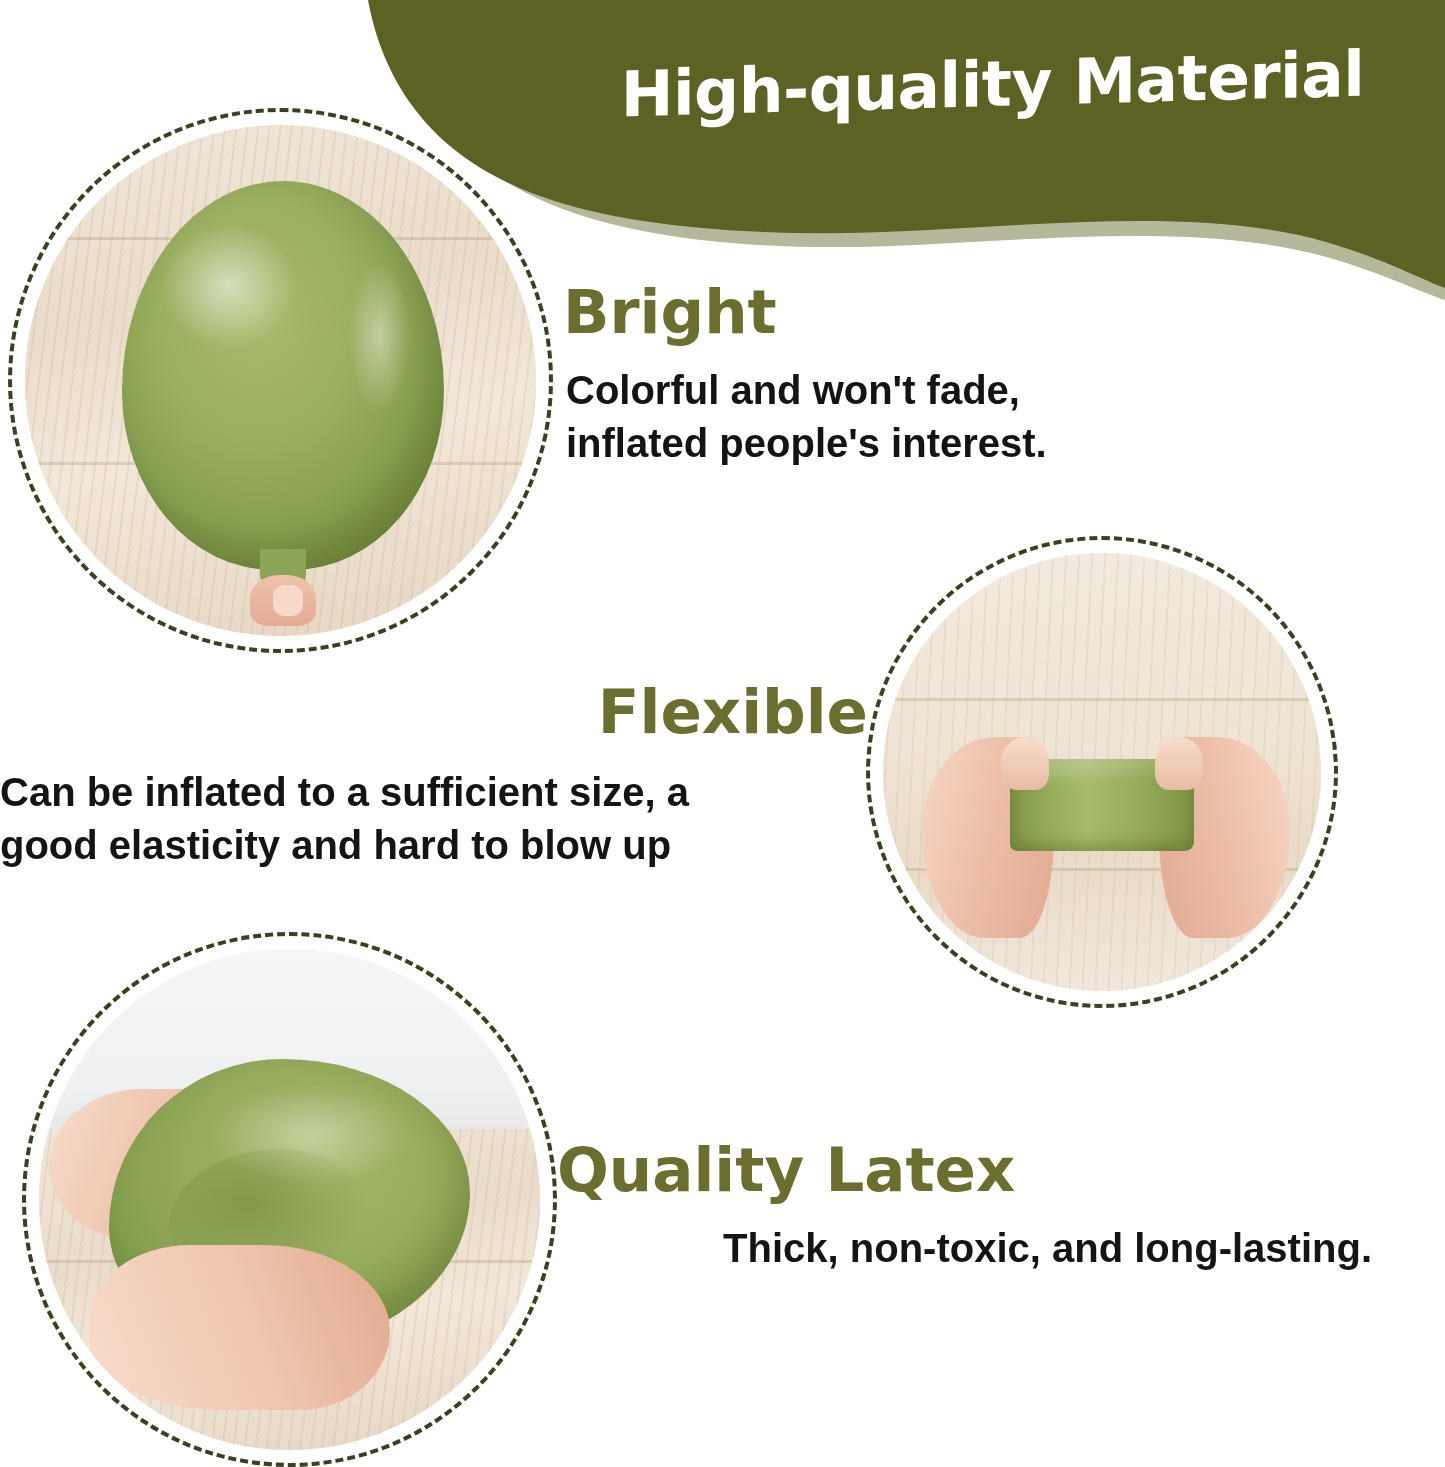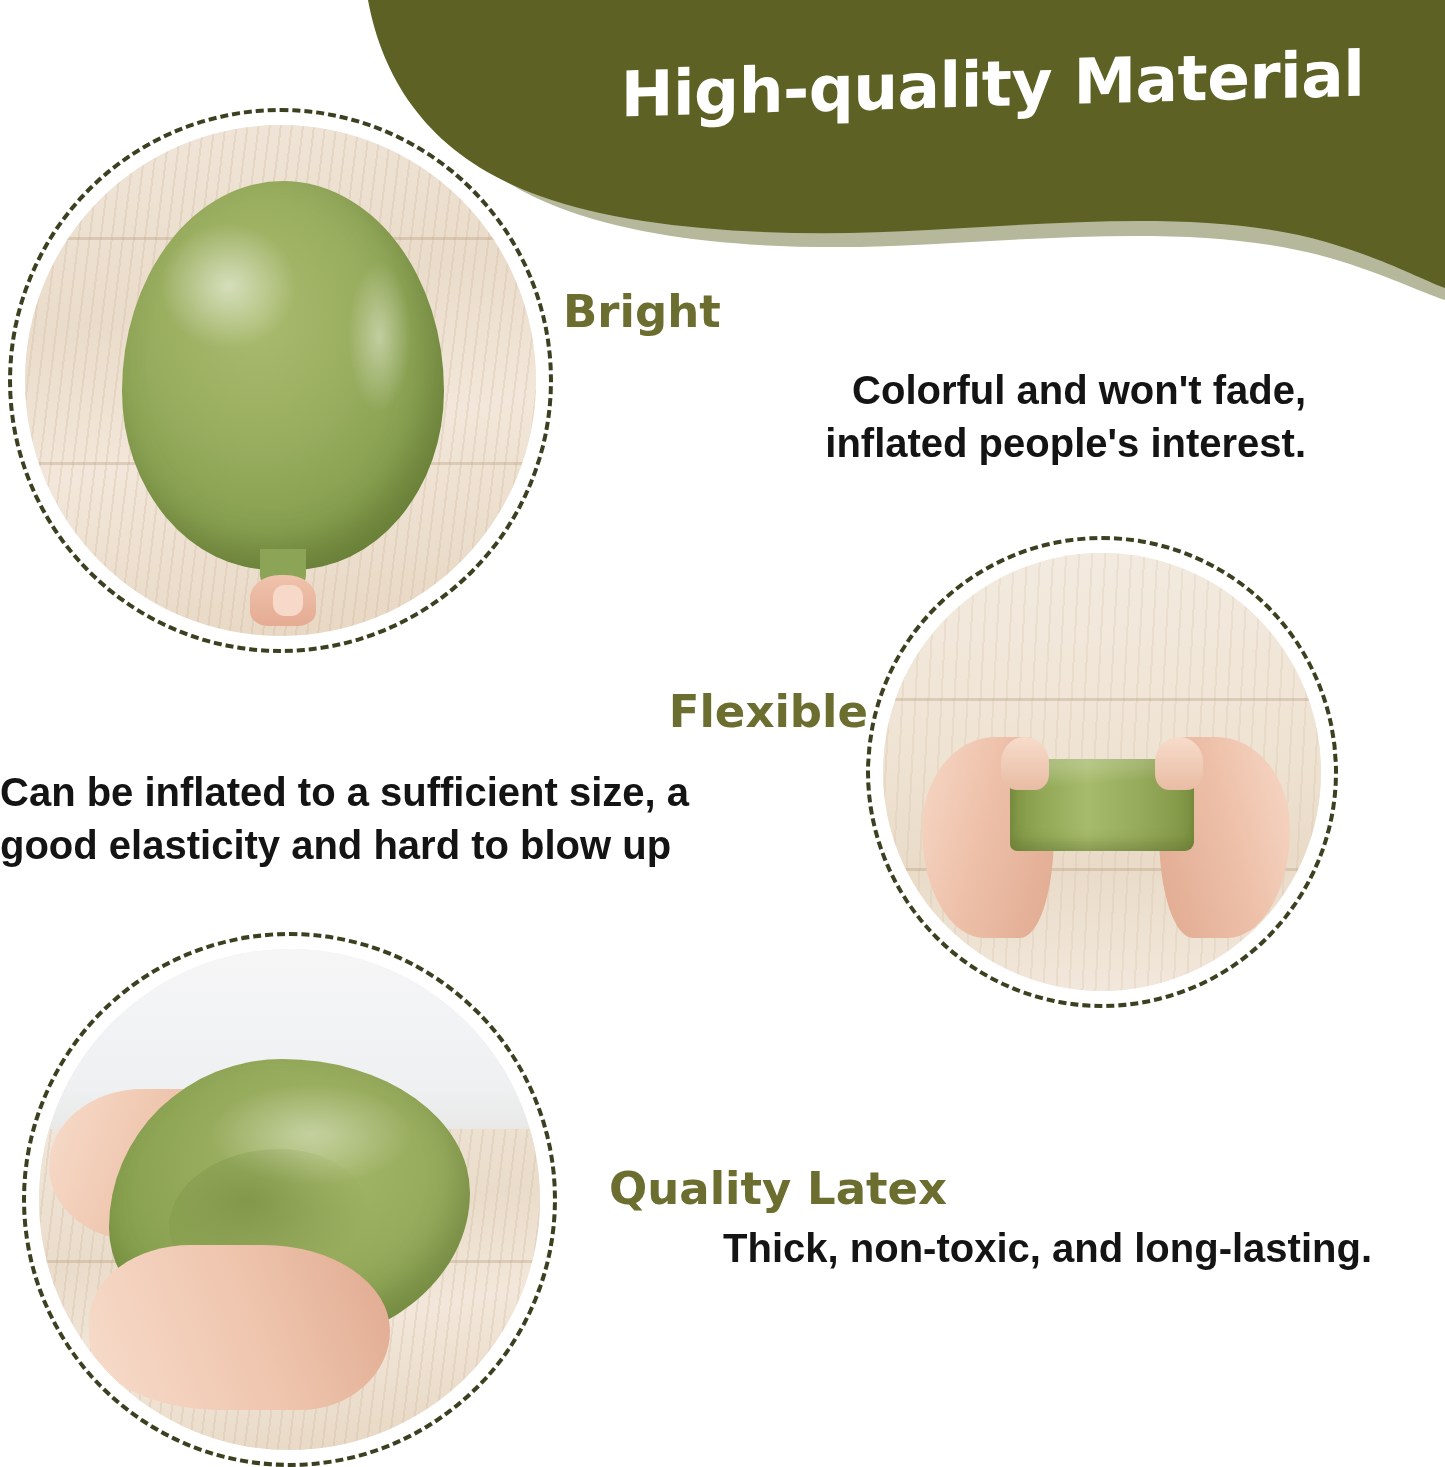--- a/index.html
+++ b/index.html
@@ -163,40 +163,40 @@
     background:linear-gradient(70deg,#f7dccb 0%, #efc5ae 55%, #e0aa90 100%);
     border-radius:34% 42% 30% 44%/46% 52% 48% 44%;
   }
 
   
   .feature-heading{
     position:absolute;
     color:#6B6E2E;
     font-family:"DejaVu Sans", sans-serif;
     font-weight:700;
-    font-size:45px;
+    font-size:61px;
     line-height:72px;
     white-space:nowrap;
   }
   .feature-body{
     position:absolute;
     color:#141414;
     font-family:"Liberation Sans", sans-serif;
     font-weight:700;
     font-size:40px;
     line-height:53px;
   }
 
   #heading-bright{left:563px;top:276px;}
-  #body-bright{left:566px;top:364px;width:740px;text-align:right;}
+  #body-bright{left:566px;top:364px;width:740px;text-align:left;}
 
   #heading-flexible{left:0px;top:676px;width:843px;text-align:right;margin-left:25px;}
   #body-flexible{left:0px;top:766px;width:845px;text-align:left;}
 
-  #heading-quality{left:609px;top:1134px;margin-top:19px;}
+  #heading-quality{left:557px;top:1134px;}
   #body-quality{left:572px;top:1222px;width:800px;text-align:right;}
 </style>
 </head>
 <body>
 
 <div class="stage">
 
   <div class="banner">
     <svg viewBox="0 0 1445 300" xmlns="http://www.w3.org/2000/svg">
 

